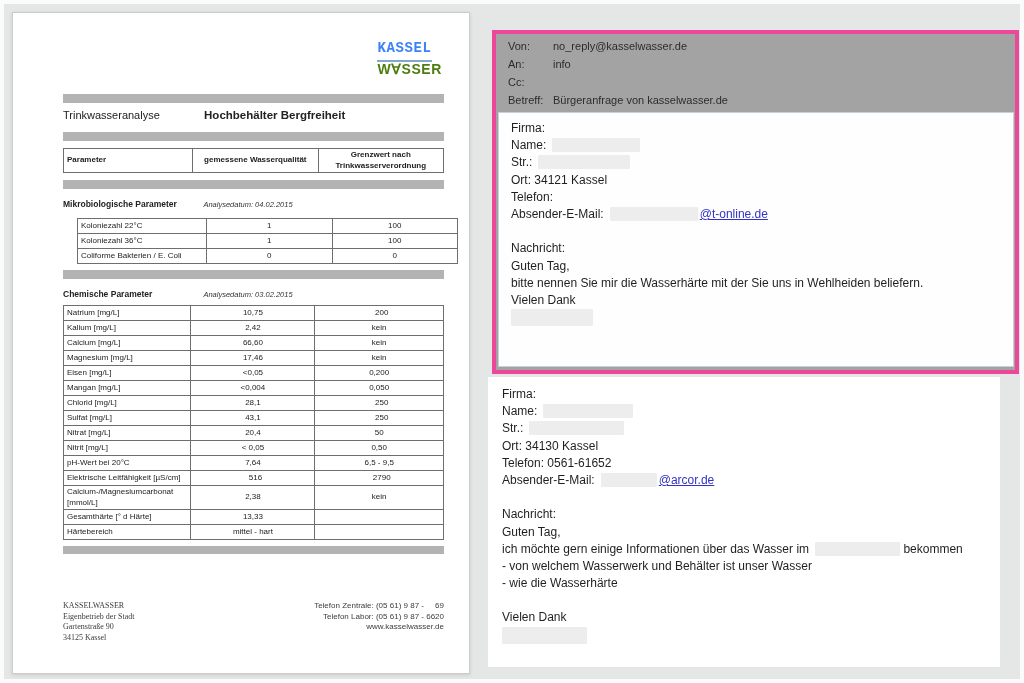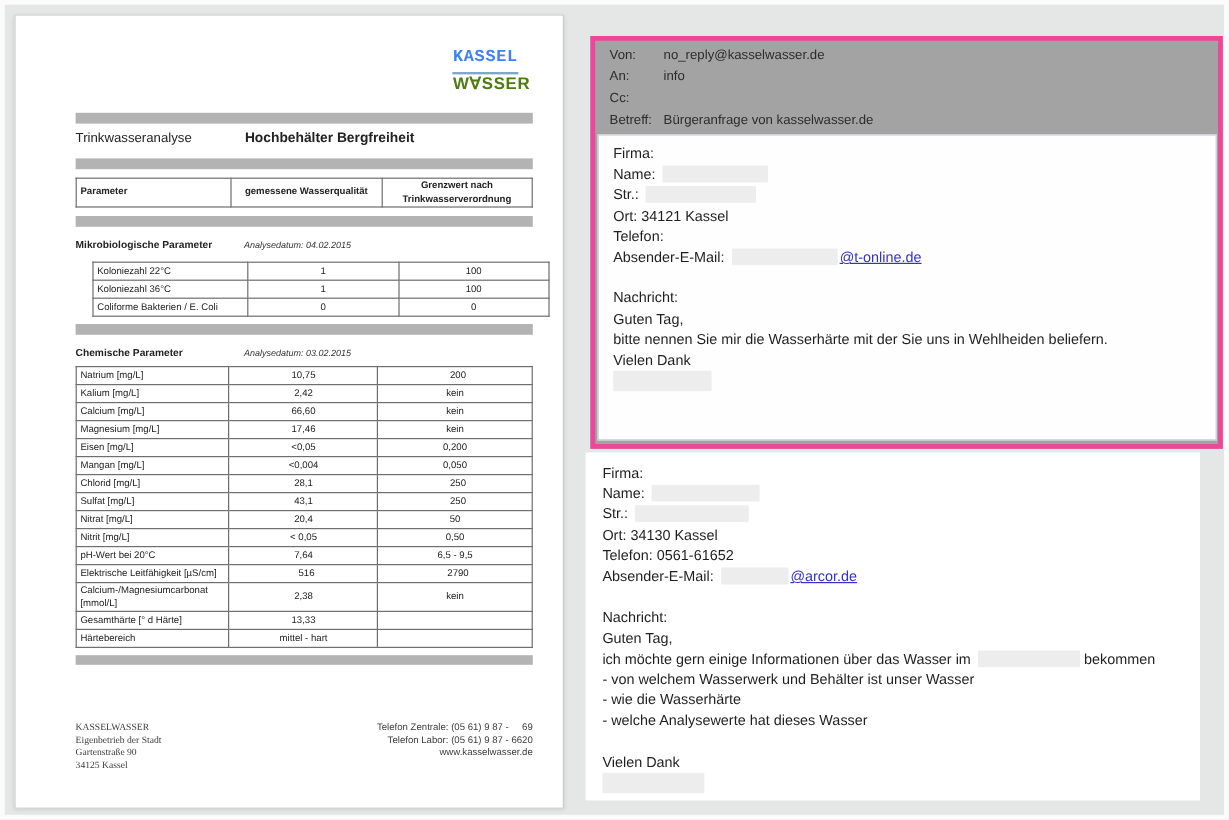--- a/index.html
+++ b/index.html
@@ -235,19 +235,18 @@
       <div class="line"><span>Str.:</span><span class="redact" style="width: 95px;"></span></div>
       <div class="line"><span>Ort: 34130 Kassel</span></div>
       <div class="line"><span>Telefon: 0561-61652</span></div>
       <div class="line"><span>Absender-E-Mail:</span><span class="redact" style="width: 56px;"></span><a class="elink" href="#">@arcor.de</a></div>
       <div class="line"></div>
       <div class="line"><span>Nachricht:</span></div>
       <div class="line"><span>Guten Tag,</span></div>
       <div class="line"><span>ich möchte gern einige Informationen über das Wasser im</span><span class="redact" style="width: 85px;"></span><span> bekommen</span></div>
       <div class="line"><span>- von welchem Wasserwerk und Behälter ist unser Wasser</span></div>
       <div class="line"><span>- wie die Wasserhärte</span></div>
-      <div class="line"><span>- welche Analysewerte hat dieses Wasser</span></div>
       <div class="line"></div>
       <div class="line"><span>Vielen Dank</span></div>
       <div class="line"><span class="redact solo" style="width: 85px;"></span></div>
     </div>
 
 </div>
 
 </body></html>

